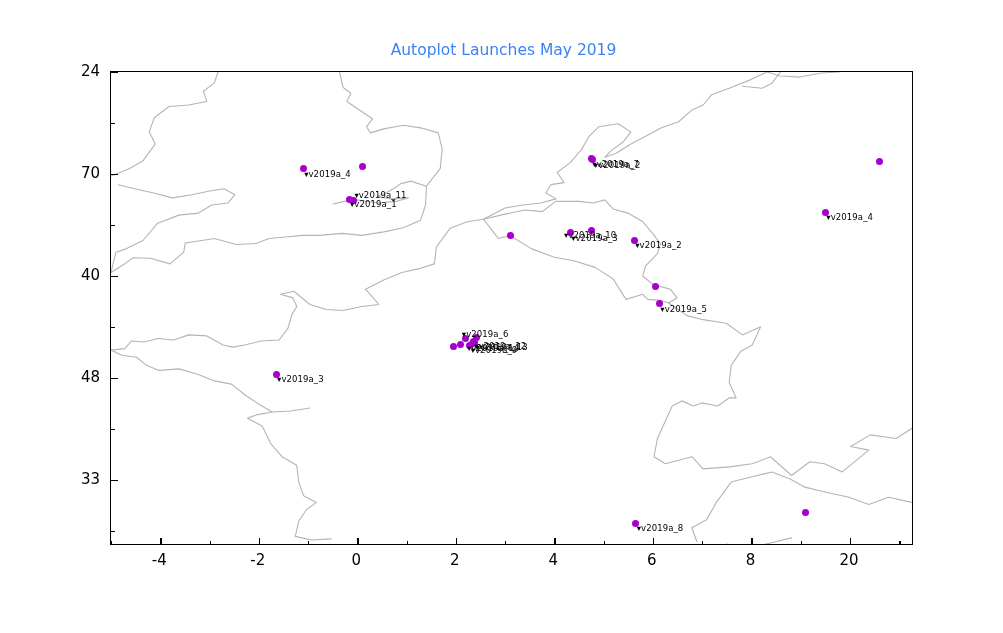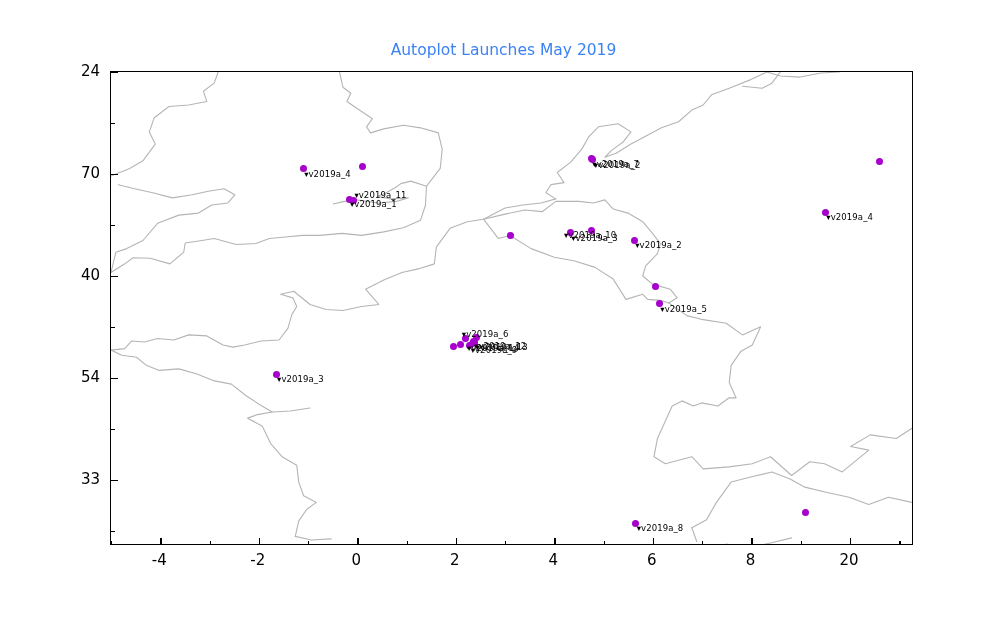--- a/index.html
+++ b/index.html
@@ -277,21 +277,21 @@
     <div class="ticklabel-x" style="left: 356.319px;">0</div>
     <div class="ticklabel-x" style="left: 454.847px;">2</div>
     <div class="ticklabel-x" style="left: 553.374px;">4</div>
     <div class="ticklabel-x" style="left: 651.902px;">6</div>
     <div class="ticklabel-x" style="left: 750.429px;">8</div>
     <div class="ticklabel-x" style="left: 848.957px;">20</div>
     <div class="ticklabel-y" style="top: 478.742px;">
       <span>33</span>
     </div>
     <div class="ticklabel-y" style="top: 376.806px;">
-      <span>54</span>
+      <span>48</span>
     </div>
     <div class="ticklabel-y" style="top: 274.871px;">
       <span>40</span>
     </div>
     <div class="ticklabel-y" style="top: 172.935px;">
       <span>70</span>
     </div>
     <div class="ticklabel-y" style="top: 71px;">
       <span>24</span>
     </div>

